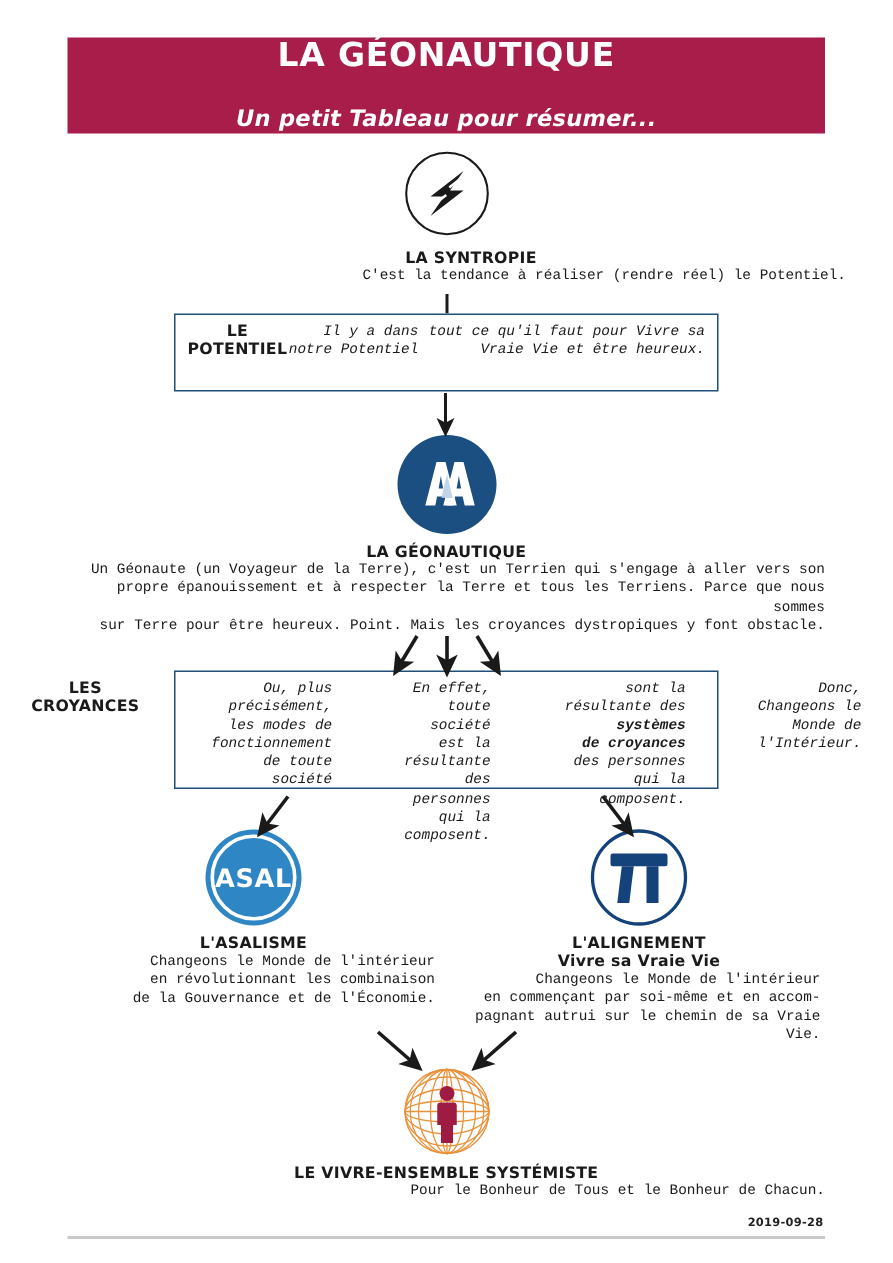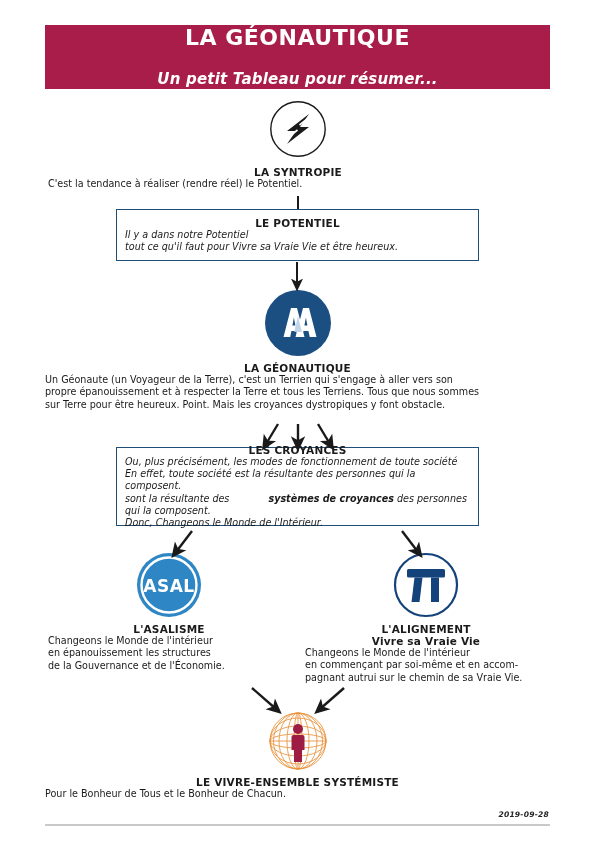--- a/index.html
+++ b/index.html
@@ -50,71 +50,73 @@
 
   
   .node-title {
     font-size: 10.5px;
     font-weight: bold;
     text-align: center;
     letter-spacing: 0.2px;
   }
   .node-body {
     font-size: 9.6px;
-    text-align: left;
+    text-align: right;
     line-height: 1.28;
+    font-family: Liberation Mono, monospace;
   }
   .ital { font-style: italic; }
   .bold { font-weight: bold; margin-left: 36px; }
 
   
   .syntropie-icon {
     position: absolute;
     left: 269px;
     top: 100px;
     width: 58px;
     height: 58px;
   }
 
   .syntropie-text {
     position: absolute;
-    left: 48px;
+    left: 64px;
     top: 166px;
     width: 500px;
   }
 
   
   .vline {
     position: absolute;
     width: 2px;
     background: #1a1a1a;
   }
 
   
   .box {
     position: absolute;
     border: 1.5px solid #1f4e79;
     box-sizing: border-box;
     background: #ffffff;
     display: flex;
-    flex-direction: column;
+    flex-direction: row;
     justify-content: center;
     padding: 5px 8px;
   }
   #potentiel-box {
     left: 116px;
     top: 209px;
     width: 363px;
     height: 52px;
   }
   #croyances-box {
     left: 116px;
     top: 447px;
     width: 363px;
     height: 79px;
+    gap: 48px;
   }
 
   
   .geo-icon {
     position: absolute;
     left: 264px;
     top: 289px;
     width: 68px;
     height: 68px;
   }
@@ -186,21 +188,20 @@
     top: 824px;
     width: 505px;
     height: 2px;
     background: #c9c9c9;
   }
   .date-stamp {
     position: absolute;
     right: 46px;
     top: 810px;
     font-size: 7.6px;
-    font-style: italic;
     font-weight: bold;
     color: #222;
     letter-spacing: 0.2px;
     text-align: right;
   }
 </style>
 </head>
 <body>
 
 <div class="page">
@@ -241,21 +242,21 @@
         <path d="M31.5 48 L39 19 L45 19 L52.5 48 L45.8 48 L44.4 42 L39.4 42 L38.2 48 Z
                  M40.4 36.6 L43.4 36.6 L41.9 28.4 Z"></path>
       </g>
       <path d="M34 27 L30.2 43 L37.8 43 Z" fill="#b9cfe4" opacity="0.85"></path>
     </svg>
   </div>
 
   <div class="geo-text">
     <div class="node-title">LA GÉONAUTIQUE</div>
     <div class="node-body">Un Géonaute (un Voyageur de la Terre), c'est un Terrien qui s'engage à aller vers son</div>
-    <div class="node-body">propre épanouissement et à respecter la Terre et tous les Terriens. Tous que nous sommes</div>
+    <div class="node-body">propre épanouissement et à respecter la Terre et tous les Terriens. Parce que nous sommes</div>
     <div class="node-body">sur Terre pour être heureux. Point. Mais les croyances dystropiques y font obstacle.</div>
   </div>
 
   <div class="box" id="croyances-box">
     <div class="node-title">LES CROYANCES</div>
     <div class="node-body ital">Ou, plus précisément, les modes de fonctionnement de toute société</div>
     <div class="node-body ital">En effet, toute société est la résultante des personnes qui la composent.</div>
     <div class="node-body ital">
       <span>sont la résultante des </span><span class="bold">systèmes de croyances</span><span> des personnes qui la composent.</span>
     </div>
@@ -277,21 +278,21 @@
         <rect x="14" y="17" width="38" height="8.5" rx="1.5"></rect>
         <path d="M21.5 25.5 L29.5 25.5 L26.5 50 L18.5 50 Z"></path>
         <path d="M38 25.5 L46 25.5 L46 50 L38 50 Z"></path>
       </g>
     </svg>
   </div>
 
   <div class="col-left-text">
     <div class="node-title">L'ASALISME</div>
     <div class="node-body">Changeons le Monde de l'intérieur</div>
-    <div class="node-body">en épanouissement les structures</div>
+    <div class="node-body">en révolutionnant les combinaison</div>
     <div class="node-body">de la Gouvernance et de l'Économie.</div>
   </div>
 
   <div class="col-right-text">
     <div class="node-title">L'ALIGNEMENT</div>
     <div class="node-title">Vivre sa Vraie Vie</div>
     <div class="node-body">Changeons le Monde de l'intérieur</div>
     <div class="node-body">en commençant par soi-même et en accom-</div>
     <div class="node-body">pagnant autrui sur le chemin de sa Vraie Vie.</div>
   </div>

